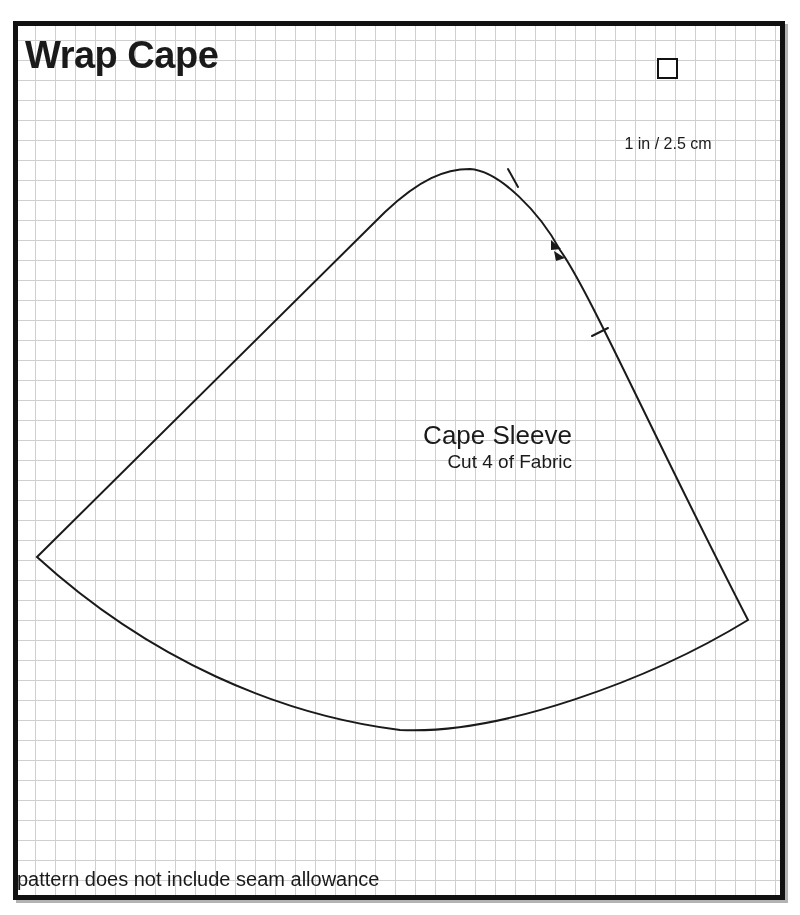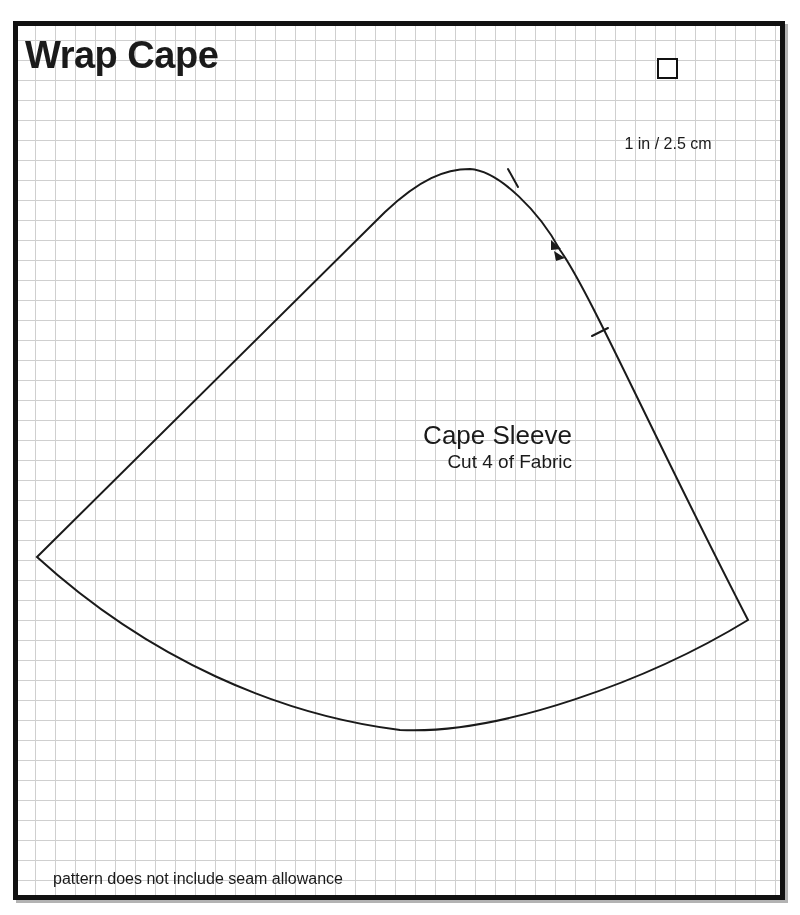--- a/index.html
+++ b/index.html
@@ -91,25 +91,24 @@
     line-height: 30px;
   }
   .piece-cut {
     font-size: 19px;
     line-height: 23px;
   }
   .footnote {
     position: absolute;
     left: 17px;
     top: 870px;
-    font-size: 16px;
+    font-size: 20px;
     line-height: 18px;
     z-index: 2;
     white-space: nowrap;
-    margin-left: 36px;
   }
   .outline-path {
     fill: none;
     stroke: #1a1a1a;
     stroke-width: 2;
     stroke-linejoin: miter;
   }
   .notch-line {
     stroke: #1a1a1a;
     stroke-width: 2;

